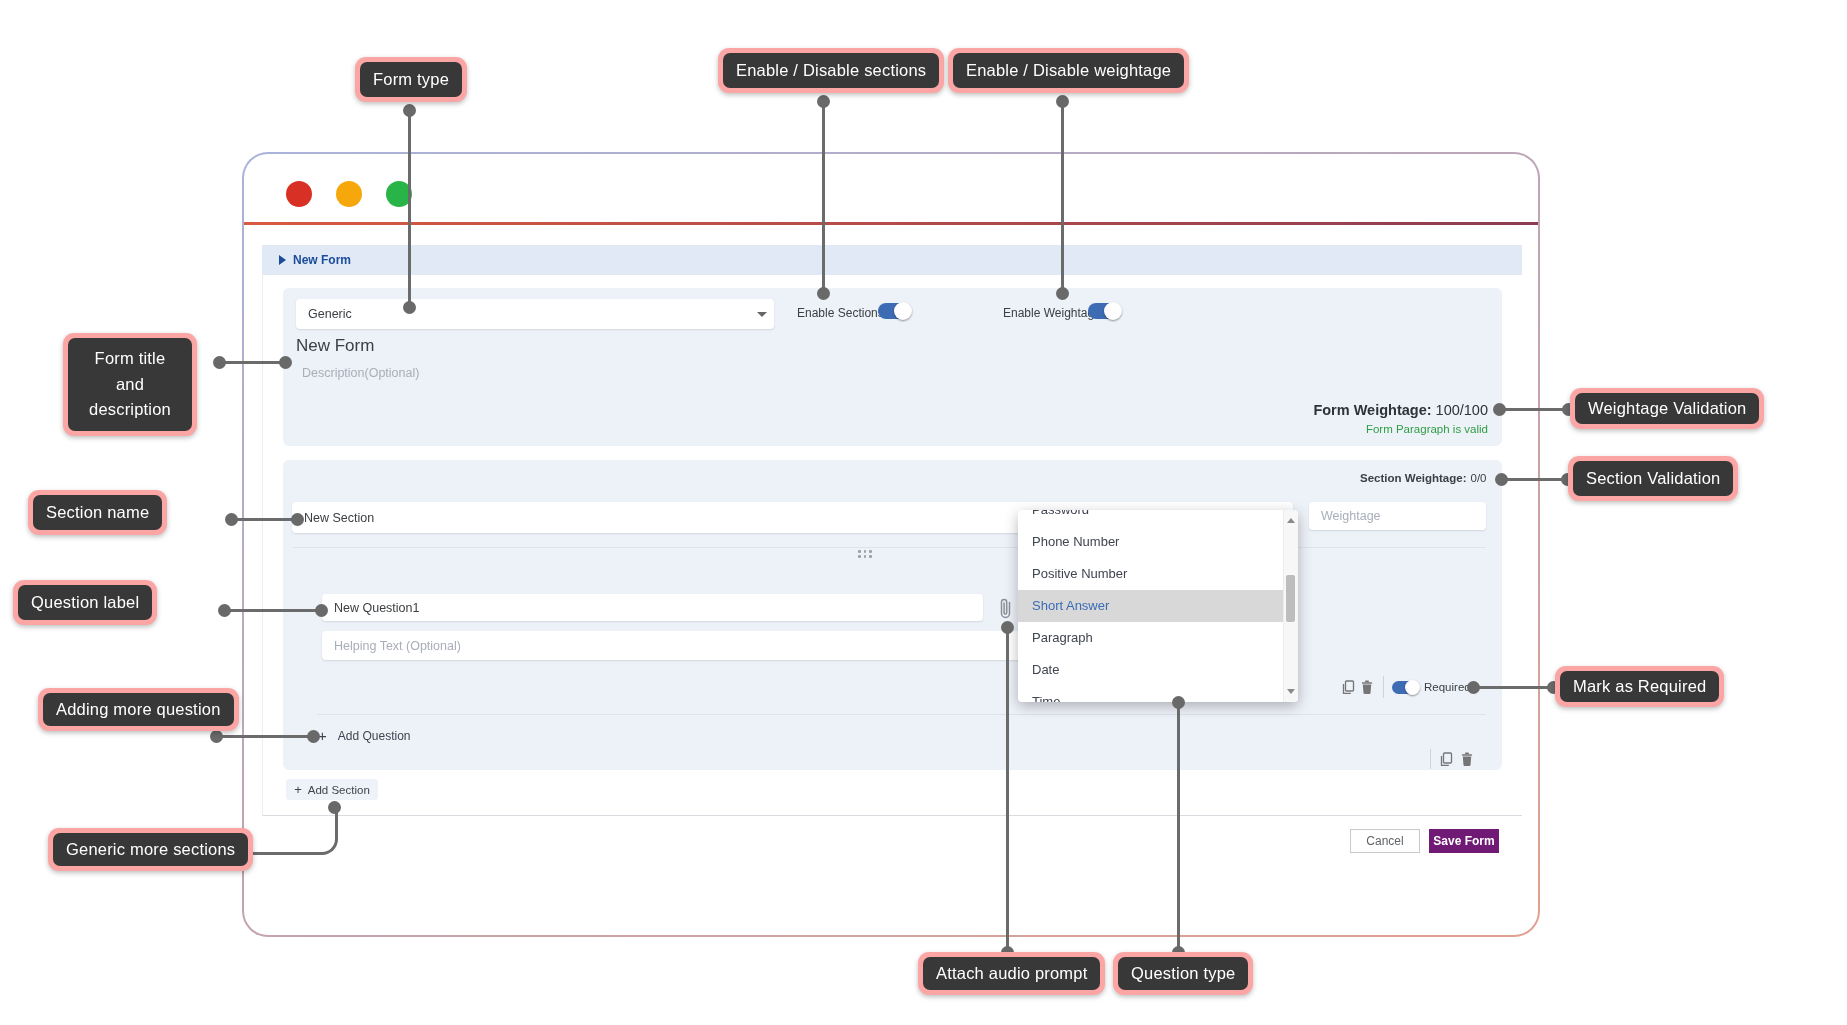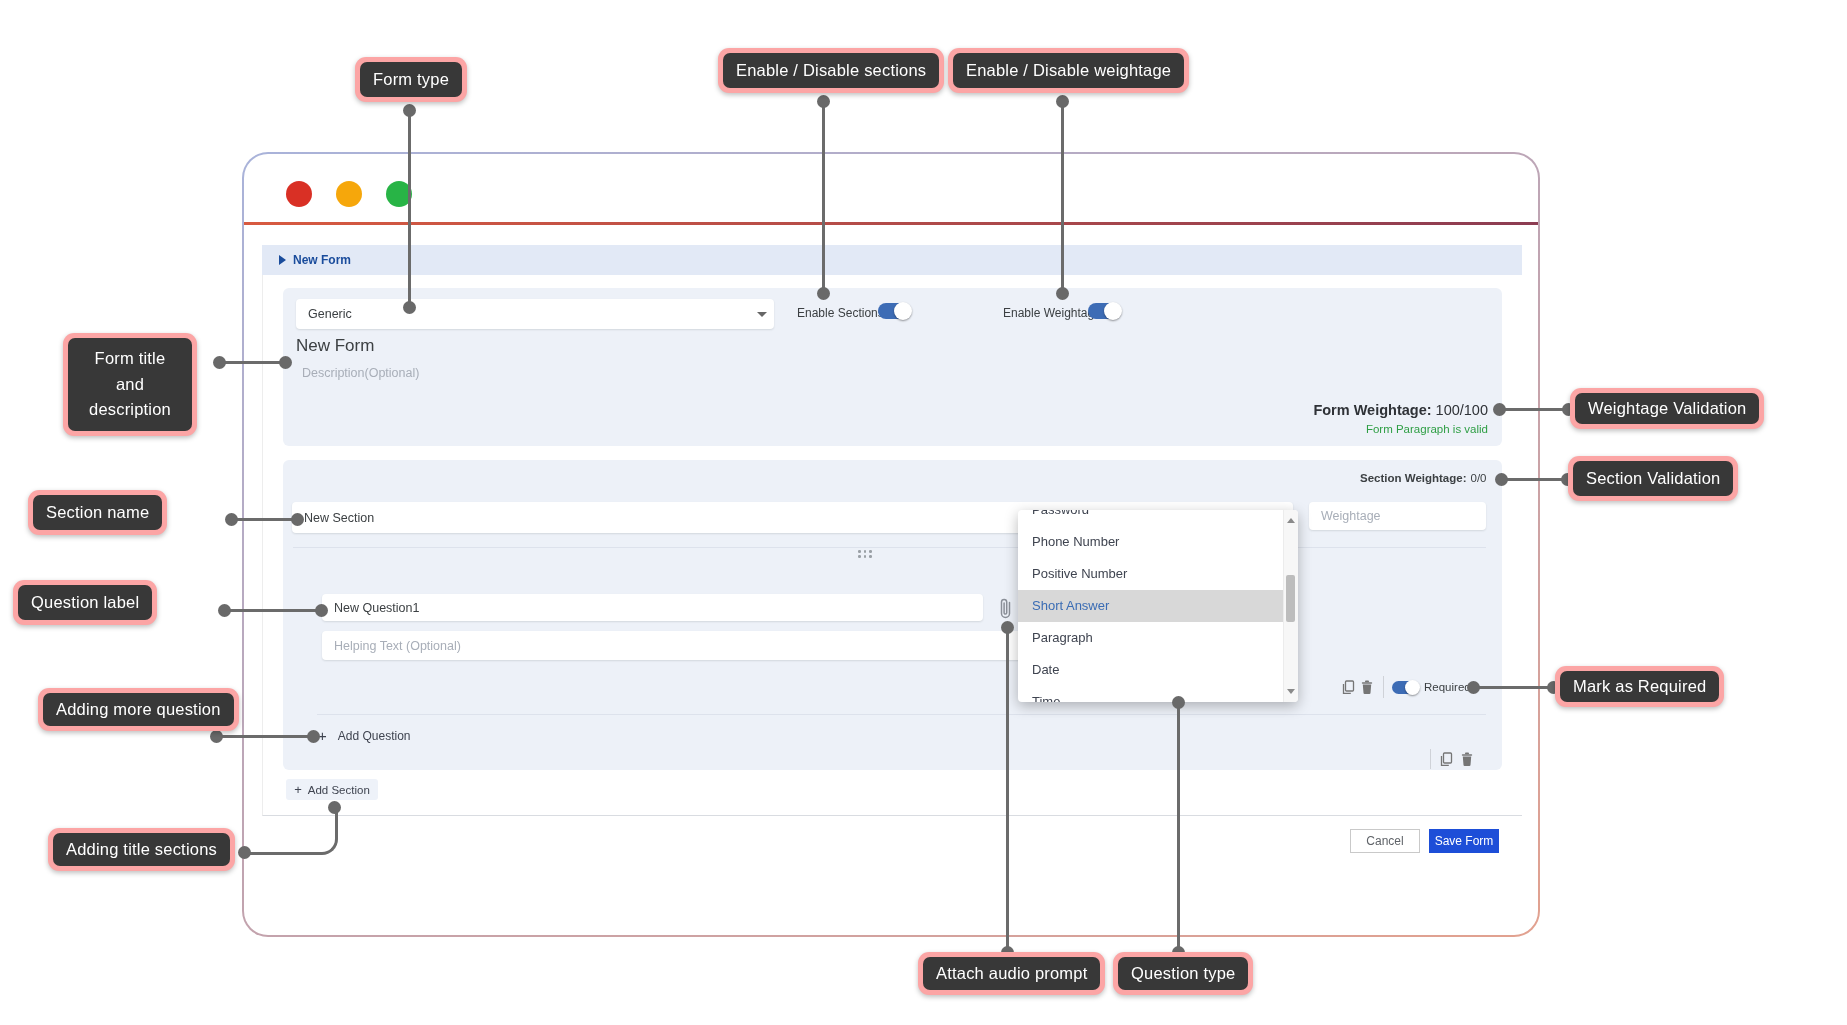--- a/index.html
+++ b/index.html
@@ -47,21 +47,21 @@
 
   .addq{position:absolute;z-index:6;display:flex;align-items:center;font-size:12px;color:#3f4450;cursor:pointer;}
   .addq .plus{font-size:15px;margin-right:11px;color:#3f4450;}
   .addsec{position:absolute;left:286px;top:779px;width:92px;height:21px;background:#eef2f9;border-radius:3px;
     z-index:6;display:flex;align-items:center;justify-content:center;font-size:11.5px;color:#3f4450;cursor:pointer;}
   .addsec .plus{font-size:13px;margin-right:6px;}
 
   .btn{position:absolute;height:24px;border-radius:0;z-index:6;display:flex;align-items:center;
     justify-content:center;font-size:12px;cursor:pointer;box-sizing:border-box;}
   .btn-cancel{left:1350px;top:829px;width:70px;background:#fff;border:1px solid #c9c9c9;color:#5f6368;}
-  .btn-save{left:1429px;top:829px;width:70px;background:#1d4ed8;color:#fff;}
+  .btn-save{left:1429px;top:829px;width:70px;background:#701a75;color:#fff;font-weight:bold;}
 
   
   .dropdown{position:absolute;left:1018px;top:510px;width:280px;height:192px;background:#fff;
     border-radius:4px;box-shadow:0 4px 14px rgba(0,0,0,.28);overflow:hidden;z-index:30;}
   .dd-list{margin:-16px 0 0 0;padding:0;list-style:none;}
   .dd-list li{height:32px;line-height:32px;padding-left:14px;font-size:13px;color:#3f4450;
     width:calc(100% - 14px);box-sizing:border-box;cursor:pointer;}
   .dd-list li.selected{background:#d8d8d8;color:#3a6cb4;}
   .dd-scroll{position:absolute;right:0;top:0;bottom:0;width:14px;background:#f7f7f7;border-left:1px solid #ececec;}
   .dd-arrow{position:absolute;left:3px;width:0;height:0;border-left:4px solid transparent;border-right:4px solid transparent;}
@@ -298,21 +298,21 @@
   <div class="callout" style="left:13px;top:580px;">
     <div class="callout-inner">Question label</div>
   </div>
   <div class="callout" style="left:1555px;top:666px;">
     <div class="callout-inner" style="padding:6px 13px;">Mark as Required</div>
   </div>
   <div class="callout" style="left:30px;top:688px;margin-left:8px;">
     <div class="callout-inner" style="padding:7px 13px;">Adding more question</div>
   </div>
   <div class="callout" style="left:48px;top:828px;">
-    <div class="callout-inner" style="padding:7px 13px;">Adding title sections</div>
+    <div class="callout-inner" style="padding:7px 13px;">Generic more sections</div>
   </div>
   <div class="callout" style="left:918px;top:952px;">
     <div class="callout-inner" style="padding:7px 13px;">Attach audio prompt</div>
   </div>
   <div class="callout" style="left:1113px;top:952px;">
     <div class="callout-inner" style="padding:7px 13px;">Question type</div>
   </div>
 
 </div>
 

